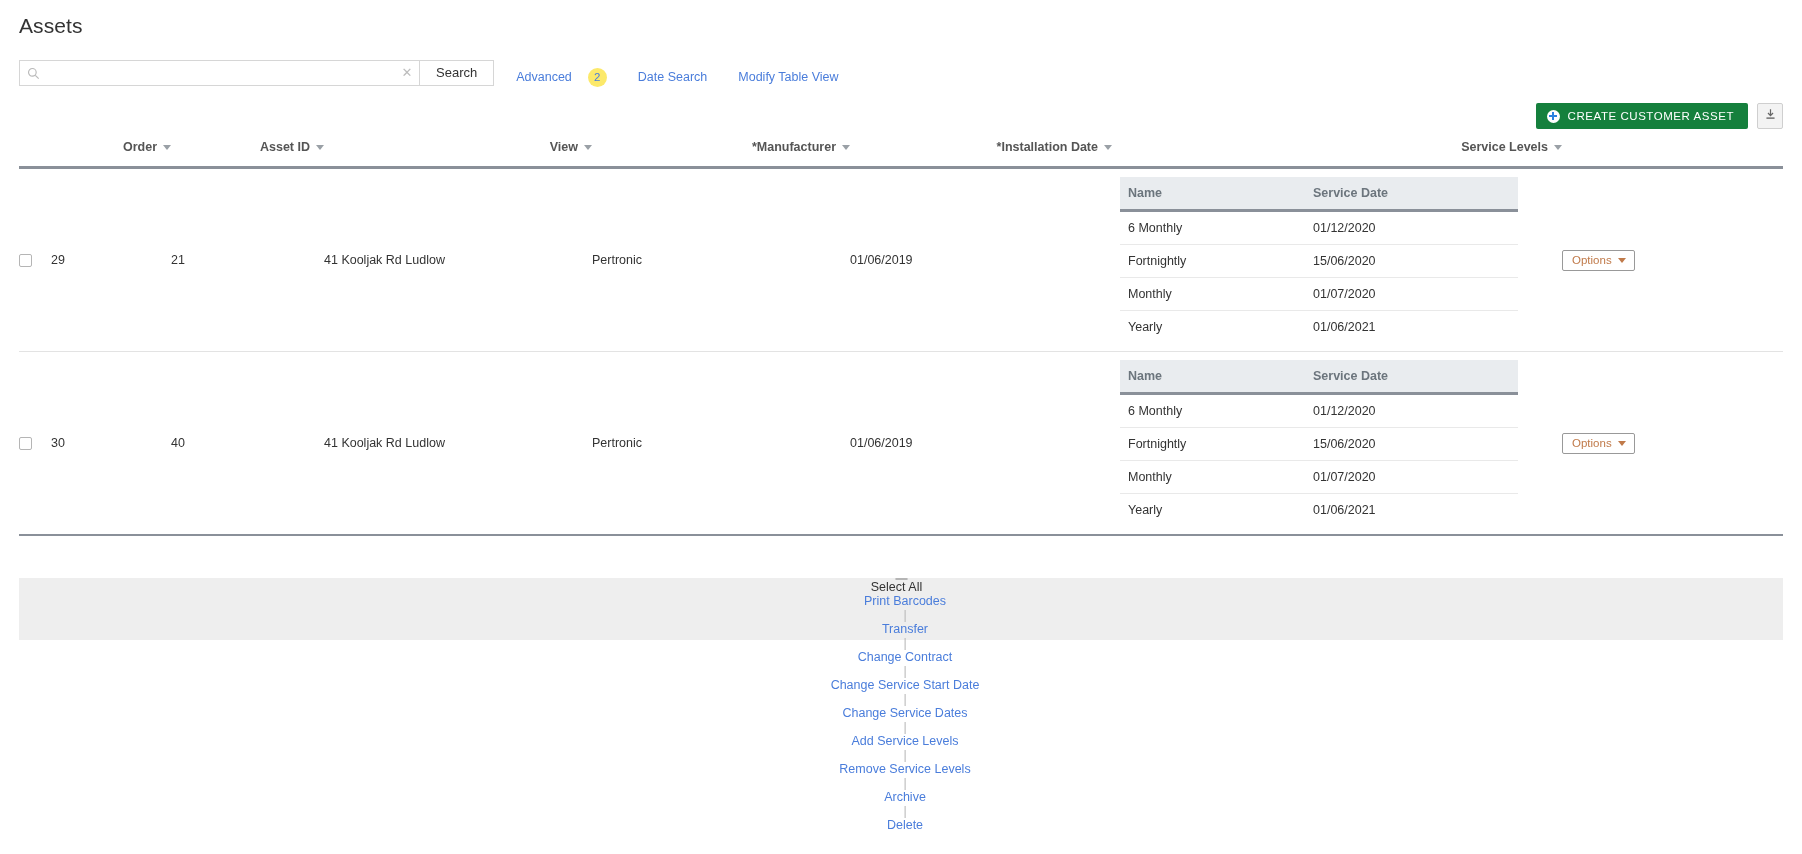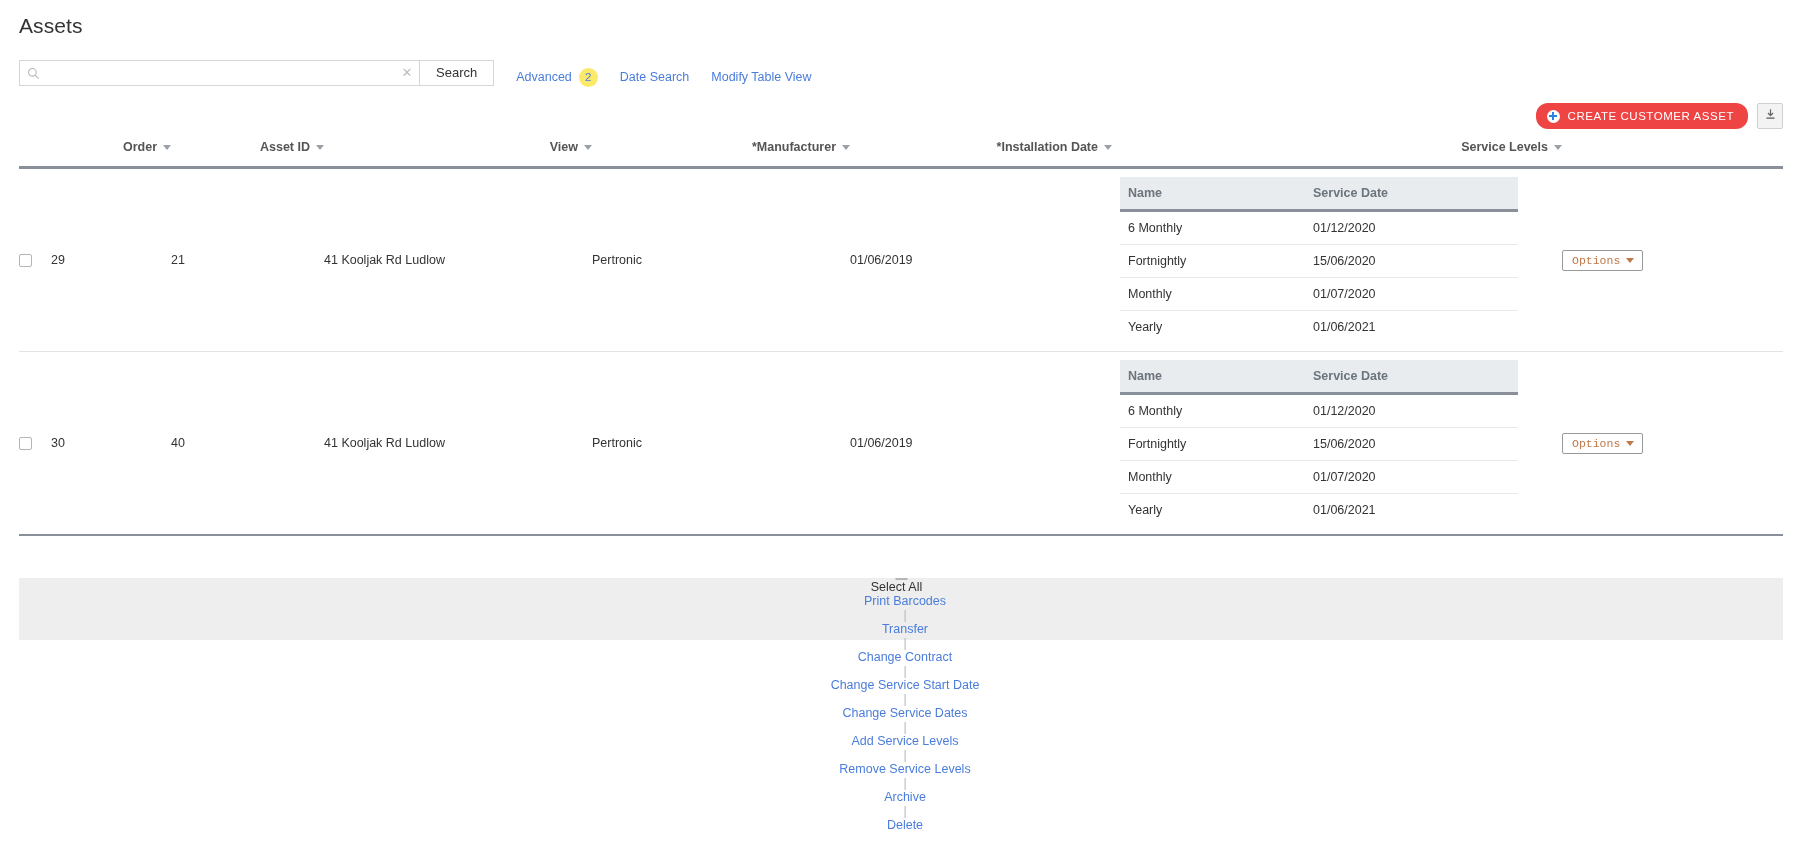--- a/index.html
+++ b/index.html
@@ -84,21 +84,21 @@
     font-size: 13px;
     color: #333;
     cursor: pointer;
     line-height: 24px;
     white-space: nowrap;
   }
   .search-links {
     display: flex;
     align-items: center;
     margin-left: 22px;
-    gap: 0px;
+    gap: 9px;
     position: relative;
     top: 4px;
   }
   .lnk {
     color: #4a7ddb;
     font-size: 12.5px;
     text-decoration: none;
     cursor: pointer;
     white-space: nowrap;
   }
@@ -136,34 +136,34 @@
 
   
   .top-actions {
     position: absolute;
     right: 19px; top: 103px;
     display: flex;
     align-items: center;
     gap: 9px;
   }
   .btn-create {
-    background: #ef4444;
+    background: #15803d;
     color: #ffffff;
     border: none;
     height: 26px;
     padding: 0 14px 0 11px;
     font-size: 11.5px;
     font-weight: 400;
     letter-spacing: 0.55px;
     cursor: pointer;
     display: flex;
     align-items: center;
     gap: 8px;
     font-family: "Liberation Sans", sans-serif;
-    border-radius: 12px;
+    border-radius: 2px;
   }
   .plus-circle {
     width: 13px; height: 13px;
     border-radius: 50%;
     background: #ffffff;
     position: relative;
     flex: 0 0 13px;
   }
   .plus-circle::before, .plus-circle::after {
     content: "";
@@ -272,21 +272,21 @@
     white-space: nowrap;
   }
   table.svc tbody tr:last-child td { border-bottom: none; }
   .svc-c1 { width: 185px; }
   .svc-c2 { width: 213px; }
 
   .options-btn {
     border: 1px solid #999999;
     background: #ffffff;
     color: #c07a4a;
-    font-family: Liberation Mono, monospace;
+    font-family: Liberation Sans, sans-serif;
     font-size: 11.5px;
     padding: 3px 8px 3px 9px;
     border-radius: 2px;
     cursor: pointer;
     white-space: nowrap;
     line-height: 13px;
   }
   .options-btn .caret {
     border-top-color: #c07a4a;
     margin-left: 6px;

